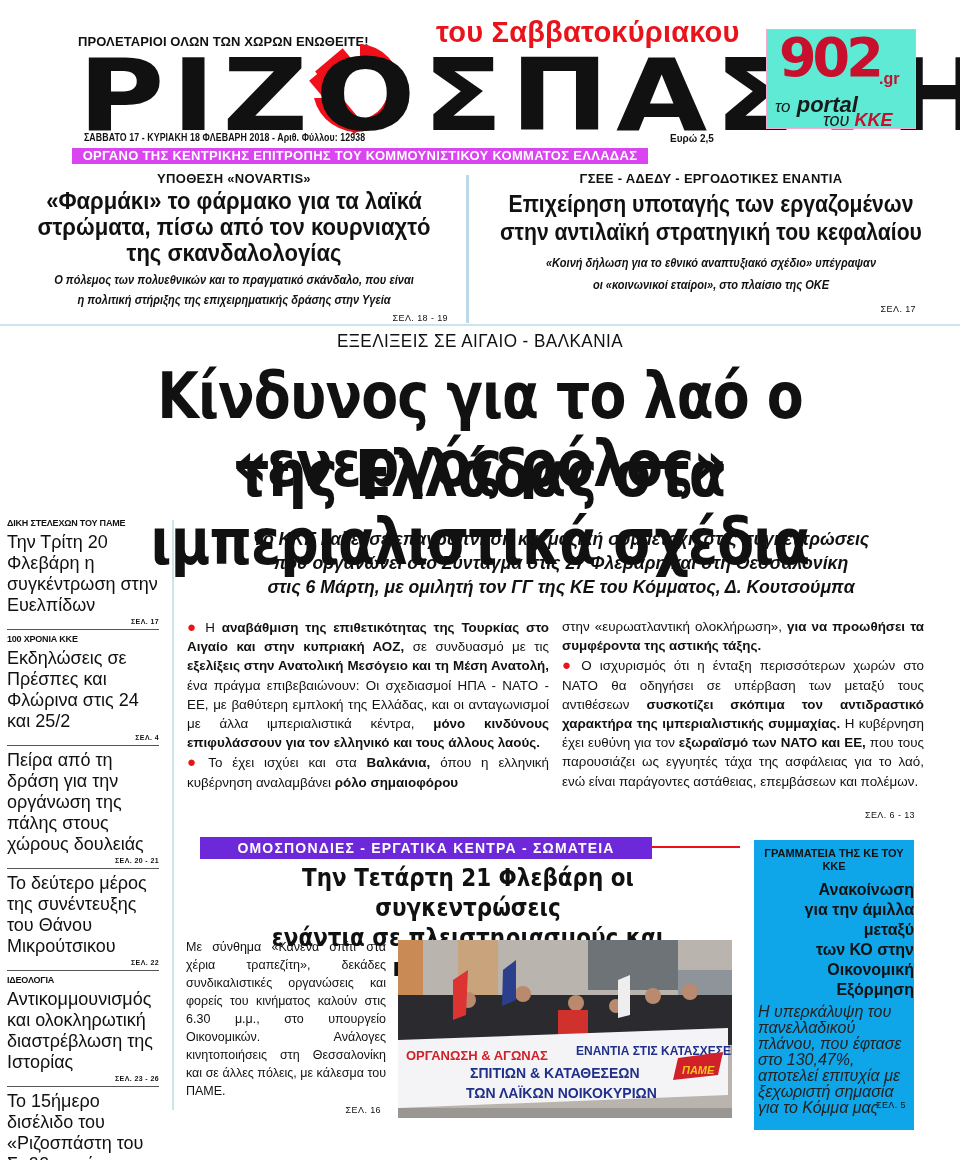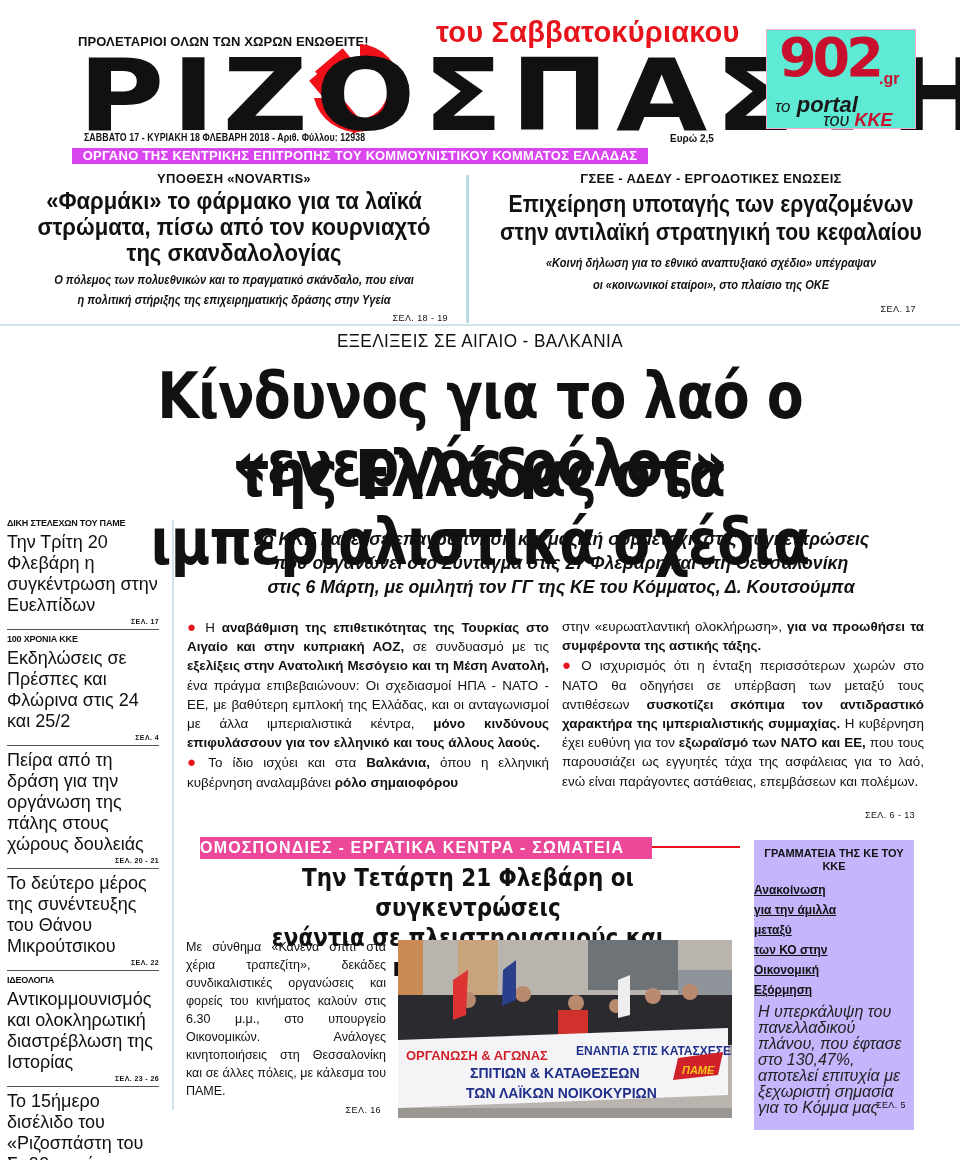--- a/index.html
+++ b/index.html
@@ -45,30 +45,30 @@
   .sb-vline { left:172px; top:520px; width:2px; height:590px; background:#cde4ec; }
 
   
   .lede { left:186px; top:527px; width:750px; font-size:19px; font-weight:bold; font-style:italic; line-height:24px; text-align:center; transform:scaleX(0.93); transform-origin:center top; }
 
   .body-col { font-size:13.4px; line-height:19.2px; text-align:justify; color:#111; }
   .body-col b { font-weight:bold; }
   .bullet { color:#e8141c; font-size:15px; margin-right:6px; }
 
   
-  .redlabel { left:200px; top:837px; width:452px; height:22px; background:#ec4899; color:#fff; font-size:16px; font-weight:bold; line-height:22px; letter-spacing:1.2px; }
+  .redlabel { left:200px; top:837px; width:452px; height:22px; background:#6d28d9; color:#fff; font-size:14px; font-weight:bold; line-height:22px; text-align:center; letter-spacing:1.2px; }
   .redline { left:652px; top:846px; width:88px; height:2px; background:#f0101a; }
   .lower-h { left:192px; top:863px; width:552px; font-size:25px; font-weight:bold; text-align:center; line-height:30px; transform:scaleX(0.86); transform-origin:center top; font-family:"DejaVu Sans", sans-serif; }
   .lower-body { left:186px; top:938px; width:200px; font-size:12.5px; line-height:18px; text-align:justify; }
   .photo { left:398px; top:940px; width:334px; height:178px; overflow:hidden; background:#8a8f96; }
 
   
-  .rbox { left:754px; top:840px; width:160px; height:290px; background:#c4b5fd; }
+  .rbox { left:754px; top:840px; width:160px; height:290px; background:#0ea5e9; }
   .rbox .k { position:absolute; left:0; top:7px; width:100%; text-align:center; font-size:11px; font-weight:bold; line-height:13px; }
-  .rbox .h { position:absolute; left:0; top:40px; width:100%; text-align:left; font-size:12px; font-weight:bold; line-height:20px;text-decoration:underline; }
+  .rbox .h { position:absolute; left:0; top:40px; width:100%; text-align:right; font-size:16px; font-weight:bold; line-height:20px; }
   .rbox .b { position:absolute; left:4px; top:164px; width:152px; font-size:16px; font-style:italic; line-height:16px; color:#222; }
   .rbox .p { position:absolute; right:8px; top:260px; font-size:9px; letter-spacing:0.4px; }
 </style>
 </head>
 <body>
 
 <div class="abs motto">ΠΡΟΛΕΤΑΡΙΟΙ ΟΛΩΝ ΤΩΝ ΧΩΡΩΝ ΕΝΩΘΕΙΤΕ!</div>
 <div class="abs weekend">του Σαββατοκύριακου</div>
 
 <svg class="abs hammer" viewBox="0 0 110 100">
@@ -99,21 +99,21 @@
   <div class="sub-it" style="margin-top:4px;">
     <div>Ο πόλεμος των πολυεθνικών και το πραγματικό σκάνδαλο, που είναι</div>
     <div>η πολιτική στήριξης της επιχειρηματικής δράσης στην Υγεία</div>
   </div>
   <div class="pg" style="margin-top:3px; padding-right:14px;">ΣΕΛ. 18 - 19</div>
 </div>
 
 <div class="abs vdiv"></div>
 
 <div class="abs story-top" style="left:476px; width:470px;">
-  <div class="kicker" style="margin-top:1px;">ΓΣΕΕ - ΑΔΕΔΥ - ΕΡΓΟΔΟΤΙΚΕΣ ΕΝΩΣΕΙΣ</div>
+  <div class="kicker" style="margin-top:1px;">ΓΣΕΕ - ΑΔΕΔΥ - ΕΡΓΟΔΟΤΙΚΕΣ ΕΝΑΝΤΙΑ</div>
   <div class="h2" style="margin-top:4px; font-size:23px; line-height:28px;">
     <div>Επιχείρηση υποταγής των εργαζομένων</div>
     <div>στην αντιλαϊκή στρατηγική του κεφαλαίου</div>
   </div>
   <div class="sub-it" style="margin-top:6px; line-height:22px;">
     <div>«Κοινή δήλωση για το εθνικό αναπτυξιακό σχέδιο» υπέγραψαν</div>
     <div>οι «κοινωνικοί εταίροι», στο πλαίσιο της ΟΚΕ</div>
   </div>
   <div class="pg" style="margin-top:8px; padding-right:30px;">ΣΕΛ. 17</div>
 </div>
@@ -156,21 +156,21 @@
 <div class="abs sb-vline"></div>
 
 <div class="abs lede">
   <div>Το ΚΚΕ καλεί σε επαγρύπνηση και μαζική συμμετοχή στις συγκεντρώσεις</div>
   <div>που οργανώνει στο Σύνταγμα στις 27 Φλεβάρη και στη Θεσσαλονίκη</div>
   <div>στις 6 Μάρτη, με ομιλητή τον ΓΓ της ΚΕ του Κόμματος, Δ. Κουτσούμπα</div>
 </div>
 
 <div class="abs body-col" style="left:187px; top:617px; width:362px;">
   <span class="bullet">●</span><span>Η </span><b>αναβάθμιση της επιθετικότητας της Τουρκίας στο Αιγαίο και στην κυπριακή ΑΟΖ,</b><span> σε συνδυασμό με τις </span><b>εξελίξεις στην Ανατολική Μεσόγειο και τη Μέση Ανατολή,</b><span> ένα πράγμα επιβεβαιώνουν: Οι σχεδιασμοί ΗΠΑ - ΝΑΤΟ - ΕΕ, με βαθύτερη εμπλοκή της Ελλάδας, και οι ανταγωνισμοί με άλλα ιμπεριαλιστικά κέντρα, </span><b>μόνο κινδύνους επιφυλάσσουν για τον ελληνικό και τους άλλους λαούς.</b><br>
-  <span class="bullet">●</span><span>Το ίδιο ισχύει και στα </span><b>Βαλκάνια,</b><span> όπου η ελληνική κυβέρνηση αναλαμβάνει </span><b>ρόλο σημαιοφόρου</b>
+  <span class="bullet">●</span><span>Το έχει ισχύει και στα </span><b>Βαλκάνια,</b><span> όπου η ελληνική κυβέρνηση αναλαμβάνει </span><b>ρόλο σημαιοφόρου</b>
 </div>
 
 <div class="abs body-col" style="left:562px; top:617px; width:362px;">
   <span>στην «ευρωατλαντική ολοκλήρωση», </span><b>για να προωθήσει τα συμφέροντα της αστικής τάξης.</b><br>
   <span class="bullet">●</span><span>Ο ισχυρισμός ότι η ένταξη περισσότερων χωρών στο ΝΑΤΟ θα οδηγήσει σε υπέρβαση των μεταξύ τους αντιθέσεων </span><b>συσκοτίζει σκόπιμα τον αντιδραστικό χαρακτήρα της ιμπεριαλιστικής συμμαχίας.</b><span> Η κυβέρνηση έχει ευθύνη για τον </span><b>εξωραϊσμό των ΝΑΤΟ και ΕΕ,</b><span> που τους παρουσιάζει ως εγγυητές τάχα της ασφάλειας για το λαό, ενώ είναι παράγοντες αστάθειας, επεμβάσεων και πολέμων.</span>
 </div>
 <div class="abs pg" style="left:780px; top:810px; width:135px;">ΣΕΛ. 6 - 13</div>
 
 <div class="abs redlabel">ΟΜΟΣΠΟΝΔΙΕΣ - ΕΡΓΑΤΙΚΑ ΚΕΝΤΡΑ - ΣΩΜΑΤΕΙΑ</div>
 <div class="abs redline"></div>

